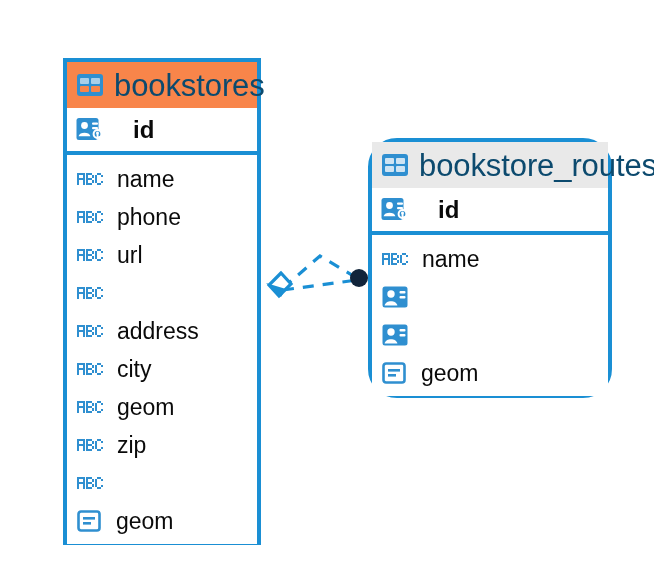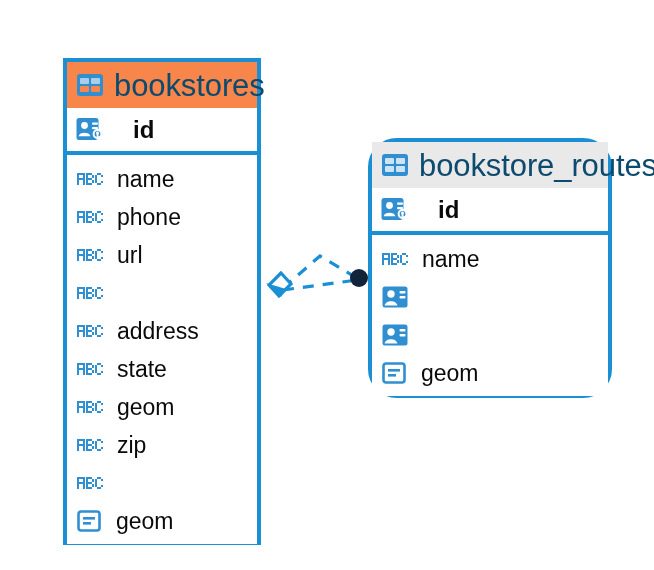--- a/index.html
+++ b/index.html
@@ -304,21 +304,21 @@
               <rect x="15" y="9" width="2" height="3"></rect>
                 <rect x="11" y="12" width="4" height="2"></rect>
               <rect x="20" y="2" width="4" height="2"></rect>
                 <rect x="18" y="4" width="2" height="8"></rect>
               <rect x="20" y="12" width="4" height="2"></rect>
                 <rect x="24" y="4" width="2" height="2"></rect>
               <rect x="24" y="10" width="2" height="2"></rect>
             </g>
           </svg>
         </span>
-        <span class="field-label">state</span>
+        <span class="field-label">city</span>
       </div>
 
       <div class="field-row">
         <span class="icon icon-abc">
           <svg viewBox="0 0 26 16" xmlns="http://www.w3.org/2000/svg">
             <g fill="#2f8fd0">
               <rect x="0" y="2" width="2" height="12"></rect>
                 <rect x="6" y="2" width="2" height="12"></rect>
               <rect x="2" y="2" width="4" height="2"></rect>
                 <rect x="2" y="7" width="4" height="2"></rect>

